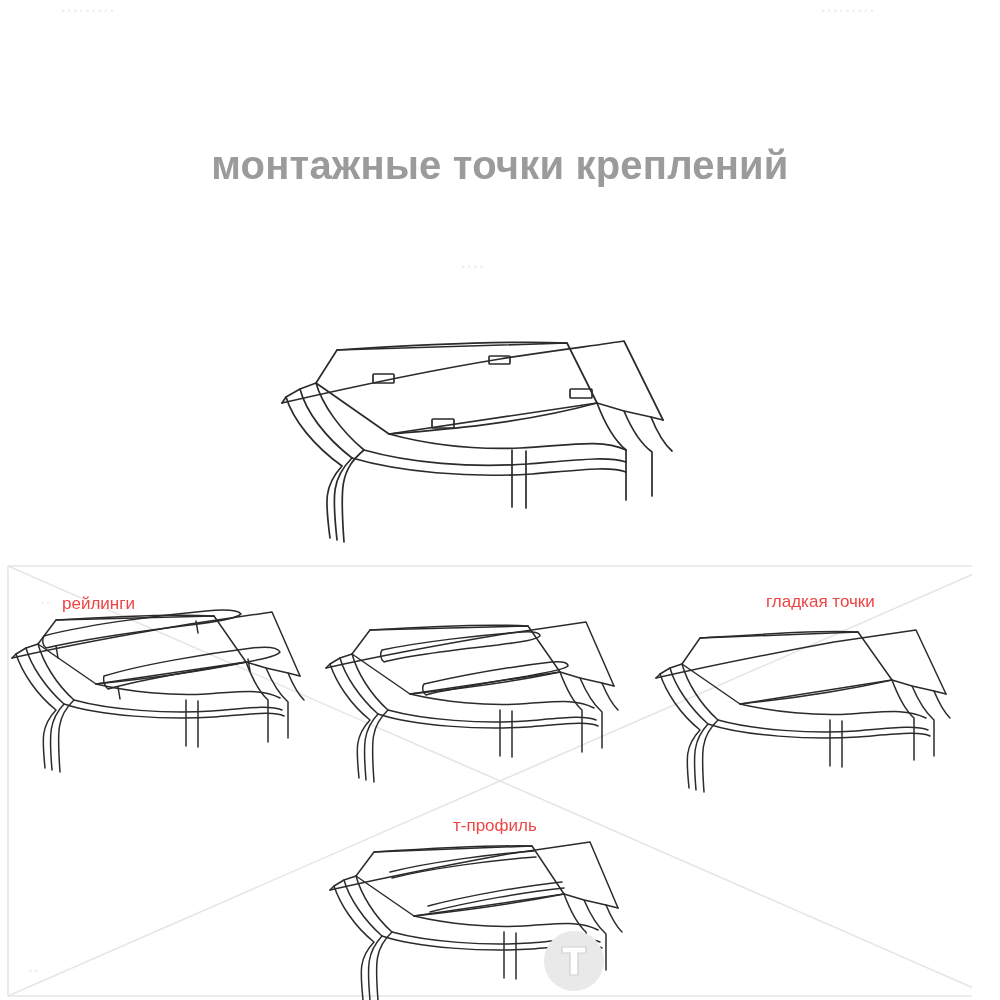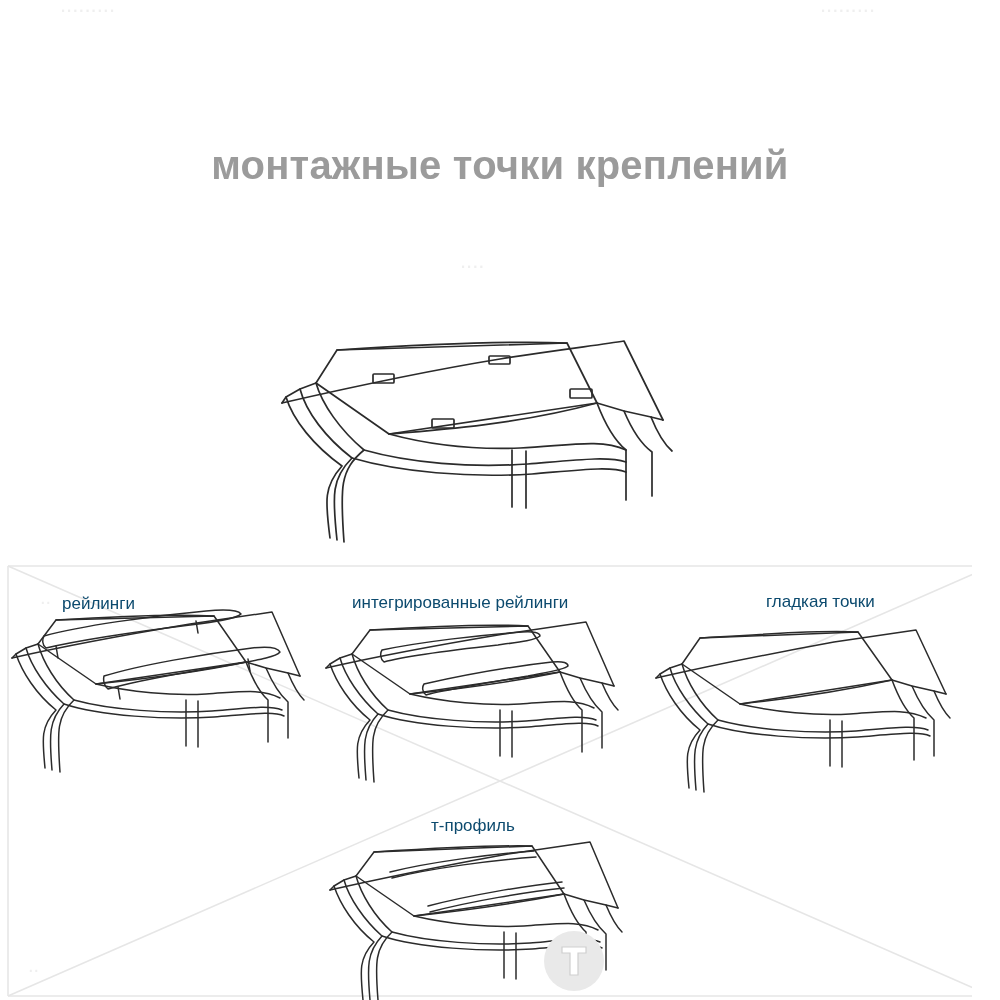--- a/index.html
+++ b/index.html
@@ -33,27 +33,27 @@
   .svg-layer {
     position: absolute;
     left: 0;
     top: 0;
     width: 1000px;
     height: 1000px;
   }
   .cap {
     position: absolute;
     font-size: 17px;
-    color: #0c4a6e;
+    color: #ef4444;
     white-space: nowrap;
   }
   .cap-rails        { left: 62px;  top: 594px; }
   .cap-integrated   { left: 352px; top: 593px; }
   .cap-smooth       { left: 766px; top: 592px; }
-  .cap-tprofile     { left: 431px; top: 816px; }
+  .cap-tprofile     { left: 453px; top: 816px; }
 </style>
 </head>
 <body>
 
 <div id="page">
 
   <div class="title">монтажные точки креплений</div>
 
   <svg class="svg-layer" viewBox="0 0 1000 1000">
 
@@ -202,17 +202,16 @@
       <path d="M430 912 C472 901 526 892 564 888"></path>
     </g>
 
     <g>
       <circle cx="574" cy="961" r="30" fill="#e9e9e9" stroke="none"></circle>
       <path d="M562 947 L586 947 L586 953 L578 953 L578 975 L570 975 L570 953 L562 953 Z" fill="#ffffff" stroke="#cfcfcf" stroke-width="1.2"></path>
     </g>
   </svg>
 
   <div class="cap cap-rails">рейлинги</div>
-  <div class="cap cap-integrated">интегрированные рейлинги</div>
   <div class="cap cap-smooth">гладкая точки</div>
   <div class="cap cap-tprofile">т-профиль</div>
 
 </div>
 
 </body></html>

